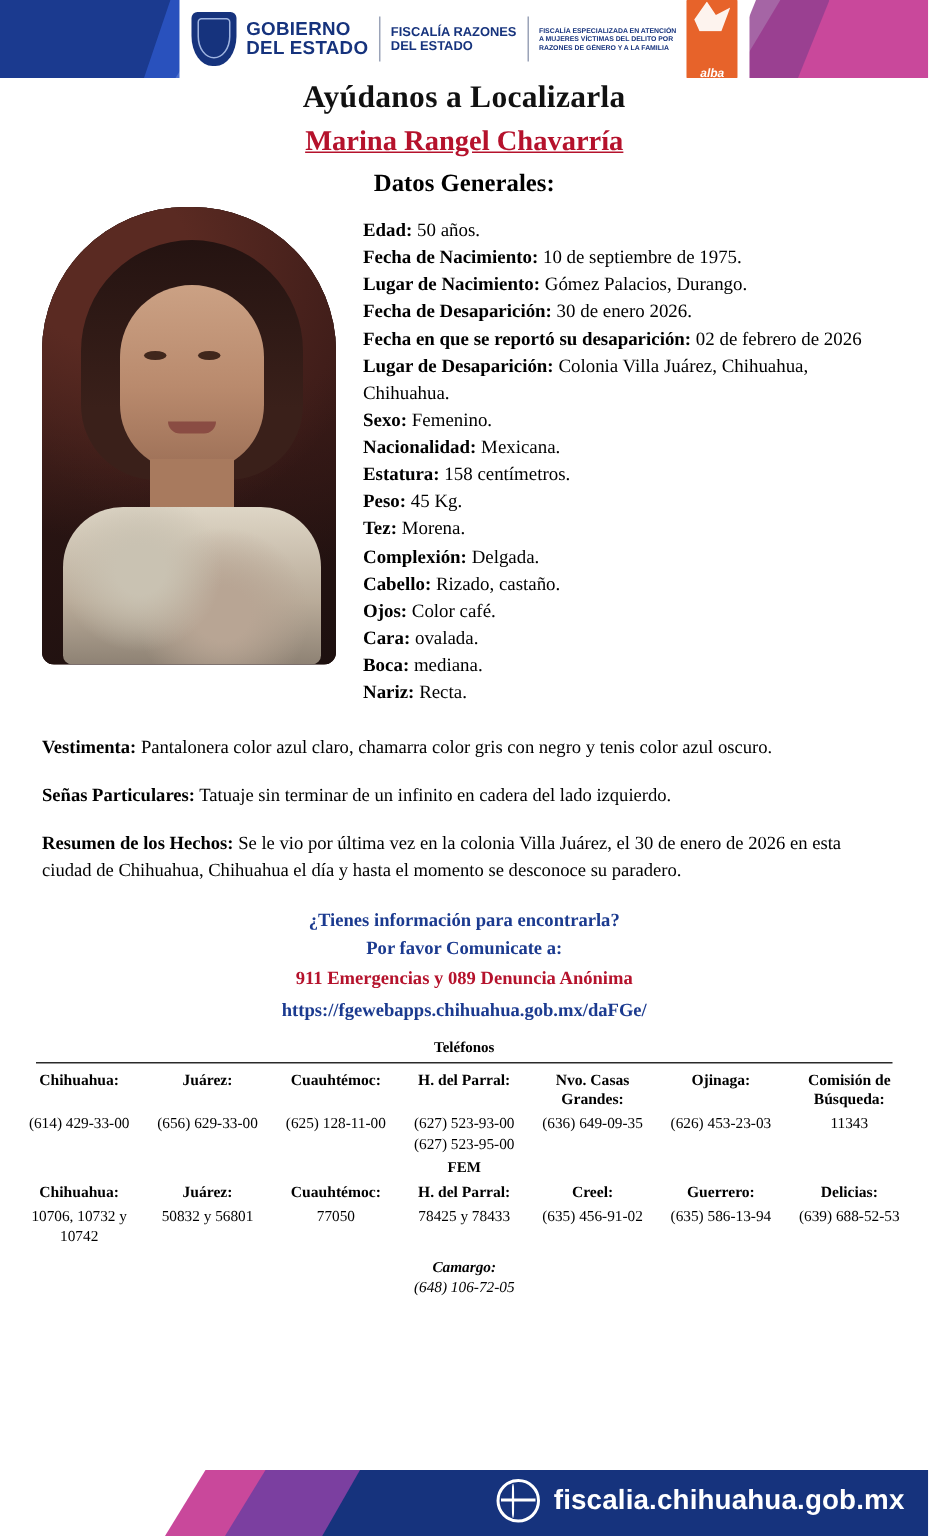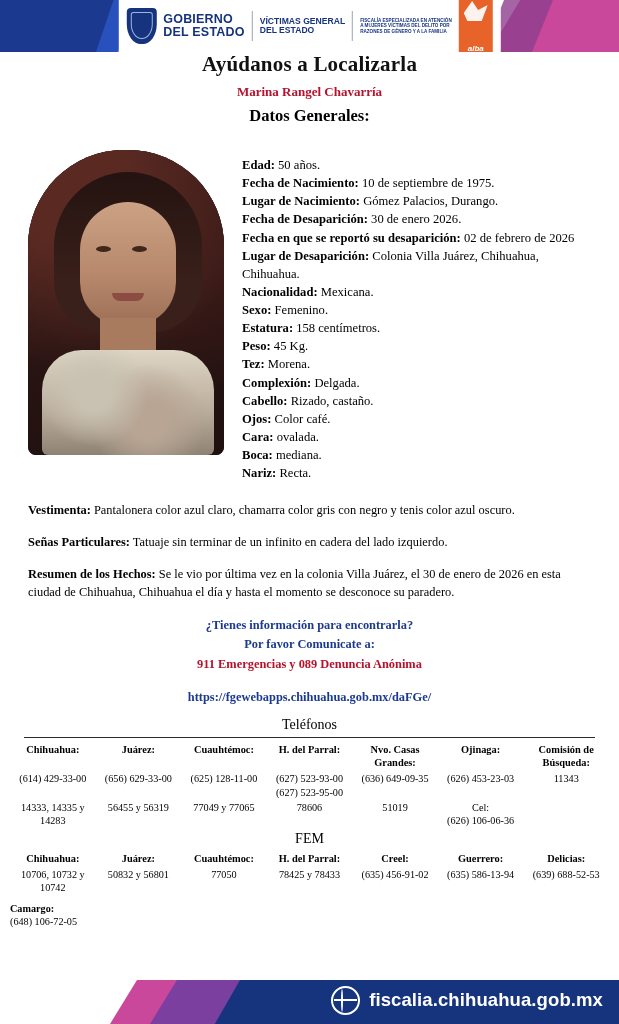--- a/index.html
+++ b/index.html
@@ -136,35 +136,36 @@
 
   
   .titles { text-align: center; }
   .title-main {
     font-size: 21px;
     font-weight: bold;
     color: #111111;
     letter-spacing: .2px;
   }
   .title-name {
-    font-size: 13px;
+    font-size: 19px;
     font-weight: bold;
     color: #b5122c;
     margin-top: 7px;
+    text-decoration: underline;
   }
   .title-sub {
     font-size: 16.5px;
     font-weight: bold;
     margin-top: 6px;
   }
 
   
   .main {
     display: flex;
-    margin-top: 24px;
+    margin-top: 6px;
     padding: 0 22px 0 28px;
   }
   .photo-wrap { flex: none; width: 205px; }
   .photo {
     width: 196px;
     height: 305px;
     border-radius: 96px 96px 8px 8px;
     overflow: hidden;
     position: relative;
     background: #2e1a18;
@@ -244,28 +245,28 @@
   
   .contact {
     text-align: center;
     margin-top: 14px;
     font-size: 12.4px;
     line-height: 1.5;
   }
   .contact .q { font-weight: bold; color: #1b3a8f; }
   .contact .fav { font-weight: bold; color: #1b3a8f; }
   .contact .emerg { font-weight: bold; color: #b5122c; margin-top: 2px; }
-  .contact .url { font-weight: bold; color: #1b3a8f; margin-top: 14px; }
+  .contact .url { font-weight: bold; color: #1b3a8f; margin-top: 2px; }
 
   
   .phones { margin-top: 10px; padding: 0 10px; }
   .phones h3 {
     text-align: center;
-    font-size: 14px;
-    font-weight: normal;
+    font-size: 10px;
+    font-weight: bold;
     margin: 2px 0 4px 0;
   }
   .sep {
     height: 1px;
     background: #2a2a2a;
     margin: 2px 14px 4px 14px;
   }
   table.ph {
     width: 100%;
     border-collapse: collapse;
@@ -273,23 +274,25 @@
     table-layout: fixed;
   }
   table.ph td, table.ph th {
     text-align: center;
     vertical-align: top;
     padding: 1px 2px;
     line-height: 1.32;
   }
   table.ph th { font-weight: bold; font-size: 10.4px; }
   .camargo {
+    text-align: center;
     font-size: 10.2px;
     line-height: 1.35;
     margin-top: 6px;
+    font-style: italic;
   }
   .camargo b { display: block; }
 
   
   .footer {
     position: absolute;
     left: 0; bottom: 0;
     width: 619px;
     height: 44px;
     background: #ffffff;
@@ -363,21 +366,21 @@
   <div class="pink-right2"></div>
 
   <div class="header-center">
     <div class="shield"></div>
     <div class="gob-block">
       <div>GOBIERNO</div>
       <div>DEL ESTADO</div>
     </div>
     <div class="vbar"></div>
     <div class="fg-block">
-      <div>VÍCTIMAS GENERAL</div>
+      <div>FISCALÍA RAZONES</div>
       <div>DEL ESTADO</div>
     </div>
     <div class="vbar"></div>
     <div class="fee-block">
       <div>FISCALÍA ESPECIALIZADA EN ATENCIÓN</div>
       <div>A MUJERES VÍCTIMAS DEL DELITO POR</div>
       <div>RAZONES DE GÉNERO Y A LA FAMILIA</div>
     </div>
     <div class="alba">
       <div class="alba-bird"></div>
@@ -406,22 +409,22 @@
     </div>
   </div>
 
   <div class="details">
     <div class="row"><b>Edad:</b> <span>50 años.</span></div>
     <div class="row"><b>Fecha de Nacimiento:</b> <span>10 de septiembre de 1975.</span></div>
     <div class="row"><b>Lugar de Nacimiento:</b> <span>Gómez Palacios, Durango.</span></div>
     <div class="row"><b>Fecha de Desaparición:</b> <span>30 de enero 2026.</span></div>
     <div class="row"><b>Fecha en que se reportó su desaparición:</b> <span>02 de febrero de 2026</span></div>
     <div class="row"><b>Lugar de Desaparición:</b> <span>Colonia Villa Juárez, Chihuahua, Chihuahua.</span></div>
+    <div class="row"><b>Sexo:</b> <span>Femenino.</span></div>
     <div class="row"><b>Nacionalidad:</b> <span>Mexicana.</span></div>
-    <div class="row"><b>Sexo:</b> <span>Femenino.</span></div>
     <div class="row"><b>Estatura:</b> <span>158 centímetros.</span></div>
     <div class="row"><b>Peso:</b> <span>45 Kg.</span></div>
     <div class="row"><b>Tez:</b> <span>Morena.</span></div>
     <div class="row"><b>Complexión:</b> <span>Delgada.</span></div>
     <div class="row"><b>Cabello:</b> <span>Rizado, castaño.</span></div>
     <div class="row"><b>Ojos:</b> <span>Color café.</span></div>
     <div class="row"><b>Cara:</b> <span>ovalada.</span></div>
     <div class="row"><b>Boca:</b> <span>mediana.</span></div>
     <div class="row"><b>Nariz:</b> <span>Recta.</span></div>
   </div>
@@ -457,30 +460,20 @@
     </tr>
     <tr>
       <td>(614) 429-33-00</td>
       <td>(656) 629-33-00</td>
       <td>(625) 128-11-00</td>
       <td style="white-space: pre-line;">(627) 523-93-00
 (627) 523-95-00</td>
       <td>(636) 649-09-35</td>
       <td>(626) 453-23-03</td>
       <td>11343</td>
-    </tr>
-    <tr>
-      <td>14333, 14335 y 14283</td>
-      <td>56455 y 56319</td>
-      <td>77049 y 77065</td>
-      <td>78606</td>
-      <td>51019</td>
-      <td style="white-space: pre-line;">Cel:
-(626) 106-06-36</td>
-      <td></td>
     </tr>
   </tbody>
     </table>
 
   <h3>FEM</h3>
 
   <table class="ph">
     <tbody>
         <tr>
       <th>Chihuahua:</th>

